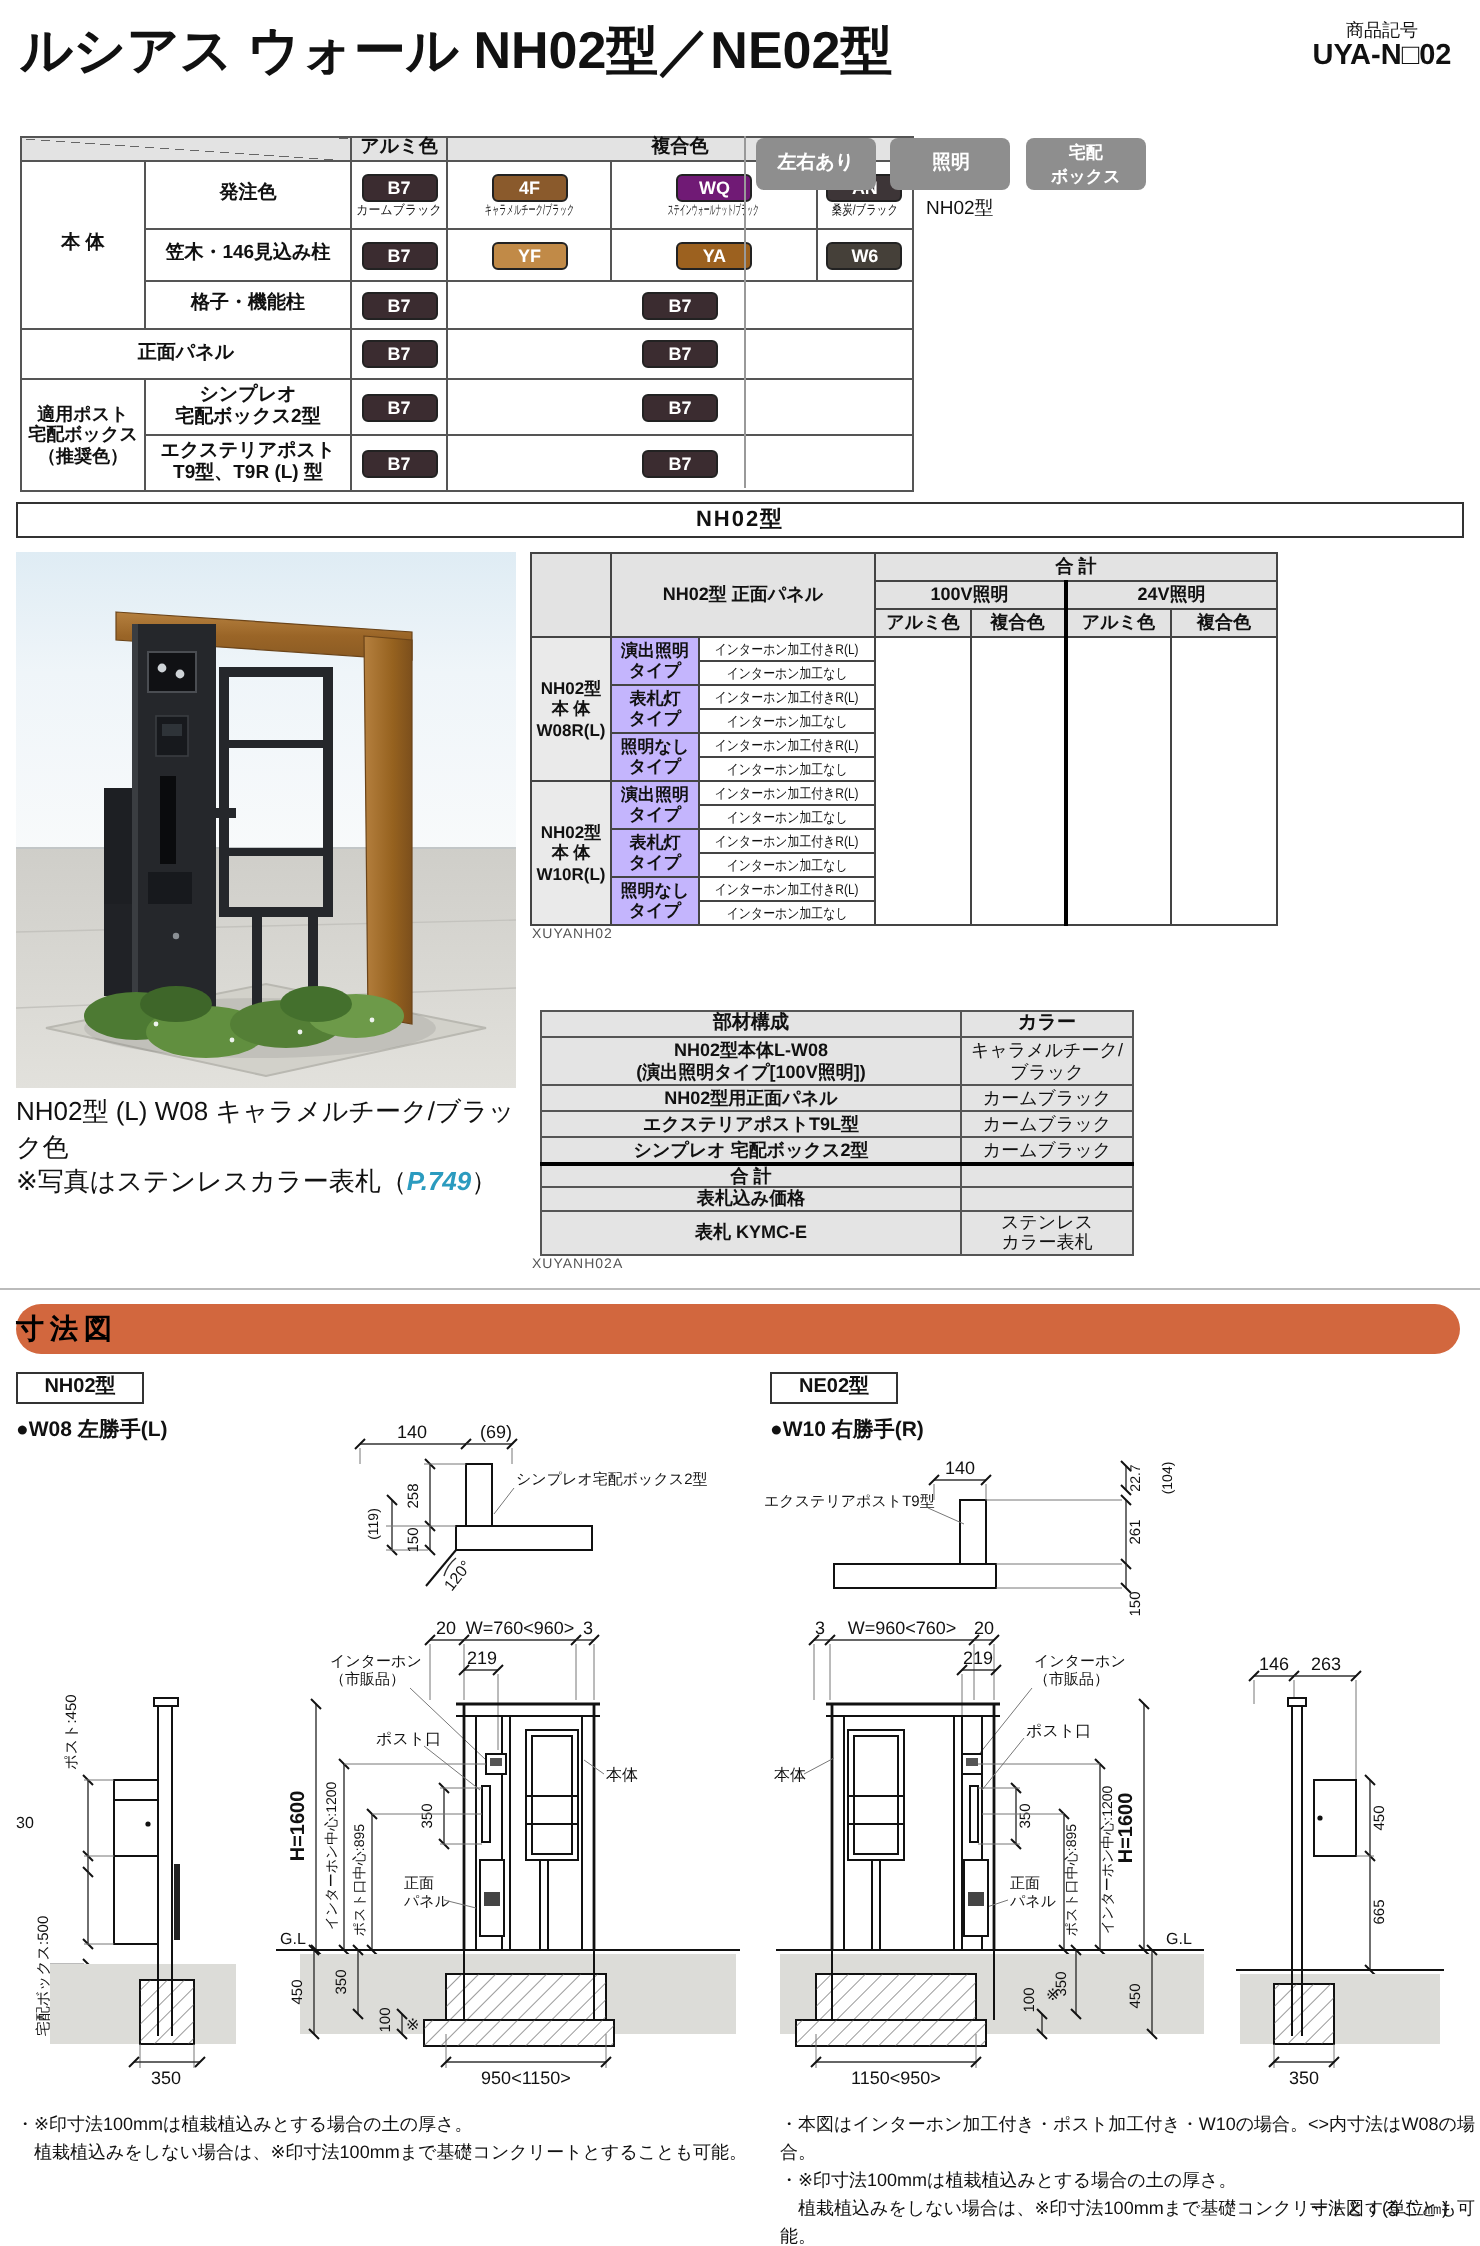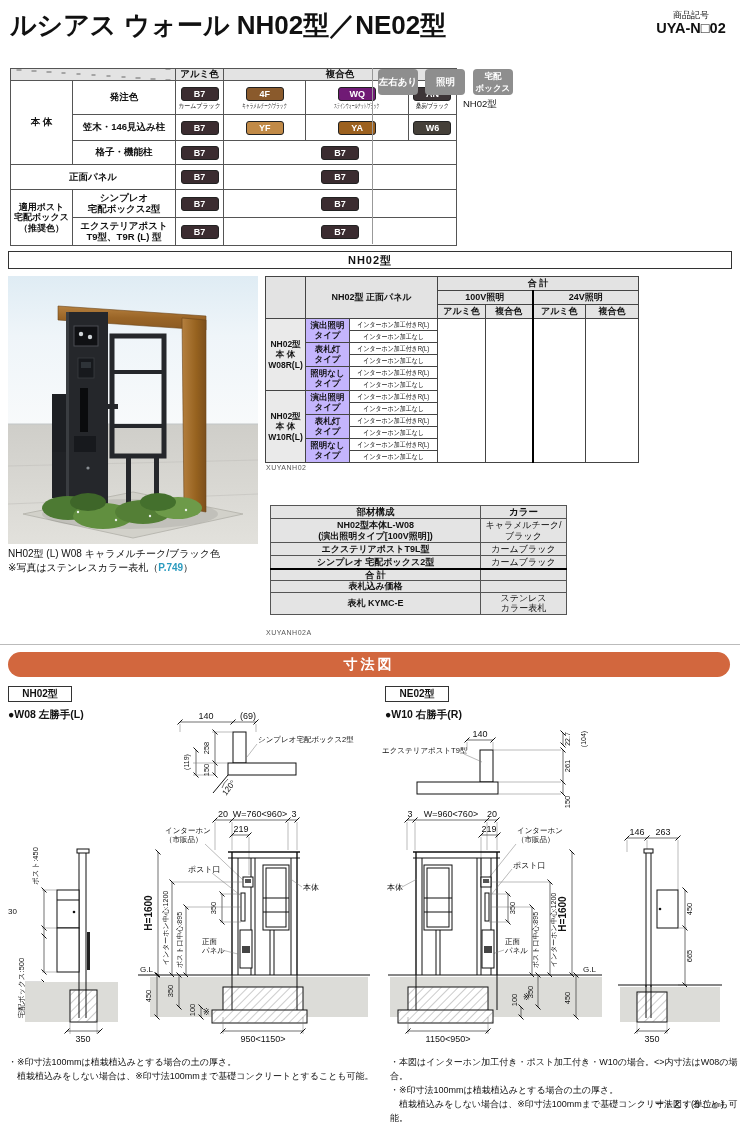--- a/index.html
+++ b/index.html
@@ -17,21 +17,21 @@
   .ct th{background:#e3e3e3;}
   .ct .diag{background:
      linear-gradient(to top right,#e3e3e3 49.3%,#666 49.3%,#666 50.7%,#e3e3e3 50.7%);}
   .pre{white-space:pre-line;}
   .chip{display:inline-block;width:36px;border-radius:3px;color:#fff;font-weight:bold;
         font-size:9px;line-height:12px;border:1px solid #222;}
   .chip-lb{display:block;font-size:6.5px;font-weight:normal;line-height:7px;margin-top:1px;
         white-space:nowrap;transform-origin:center;}
   .sq1{transform:scaleX(.92);} .sq2{transform:scaleX(.55);} .sq3{transform:scaleX(.45);} .sq4{transform:scaleX(.8);}
   
-  .badge{display:inline-block;width:40px;height:26px;background:#8e8e8e;border-radius:4px;color:#fff;
+  .badge{display:inline-block;width:60px;height:26px;background:#8e8e8e;border-radius:4px;color:#fff;
          font-size:9.5px;font-weight:bold;text-align:center;vertical-align:top;margin-right:3px;
          line-height:26px;}
   .badge.two{line-height:12px;padding-top:1px;height:25px;font-size:8.5px;white-space:pre-line;}
   
   .secbox{border:1px solid #333;text-align:center;font-size:11px;font-weight:bold;line-height:16px;background:#fff;letter-spacing:1px;}
   
   .pt th,.pt td{border:1px solid #444;padding:0;text-align:center;vertical-align:middle;}
   .pt th{background:#e3e3e3;font-size:9px;font-weight:bold;}
   .pt .grp{background:#eaeaea;font-weight:bold;font-size:8.5px;white-space:pre-line;line-height:1.25;}
   .pt .typ{font-weight:bold;font-size:8.5px;white-space:pre-line;line-height:1.15;background:#c4b5fd;}
@@ -40,33 +40,33 @@
   .pt td.price{background:#fff;}
   .thickL{border-left:2px solid #000 !important;}
   
   .cmp th,.cmp td{border:1px solid #555;background:#e4e4e4;font-size:9px;text-align:center;
        vertical-align:middle;line-height:1.15;padding:0;}
   .cmp th{font-weight:bold;font-size:9.5px;}
   .cmp .nm{font-weight:bold;}
   .thickB{border-bottom:2px solid #000 !important;}
   .code{font-size:7px;color:#555;letter-spacing:.5px;}
   
-  .dimbanner{height:25px;border-radius:13px;color:#ffffff;font-size:14px;font-weight:bold;
-     text-align:center;line-height:25px;letter-spacing:3px;}
+  .dimbanner{height:25px;border-radius:13px;color:#000000;font-size:14px;font-weight:bold;
+     text-align:left;line-height:25px;letter-spacing:3px;}
   .modelbox{border:1px solid #333;width:62px;height:14px;font-size:10px;font-weight:bold;
      text-align:center;line-height:14px;background:#fff;}
   .variant{font-size:10.5px;font-weight:bold;}
   .rule{background:#bbb;height:1px;}
   .vdiv{background:#999;width:1px;}
   
   .note{font-size:9px;line-height:1.55;}
   .unit{font-size:9px;}
   
-  .cap{font-size:10px;line-height:1.35;}
-  .cap .lnk{font-weight:bold;}
+  .cap{font-size:13px;line-height:1.35;}
+  .cap .lnk{font-weight:bold;font-style:italic;}
   
   .dwg text{font-family:"Liberation Sans","DejaVu Sans",sans-serif;fill:#111;}
   .dwg .d9{font-size:9px;text-anchor:middle;}
   .dwg .d75{font-size:7.5px;text-anchor:middle;}
   .dwg .d7{font-size:7px;text-anchor:middle;}
   .dwg .lab{font-size:7.5px;}
   .dwg .lab8{font-size:8px;}
   .dwg .big{font-size:10px;font-weight:bold;text-anchor:middle;}
   .dwg .ln{stroke:#111;stroke-width:1;fill:none;}
   .dwg .ln2{stroke:#111;stroke-width:1.4;fill:none;}
@@ -343,20 +343,24 @@
     <tbody>
         <tr style="height:13px">
       <th>部材構成</th>
       <th>カラー</th>
     </tr>
     <tr style="height:24px">
       <td class="nm pre">NH02型本体L-W08
 (演出照明タイプ[100V照明])</td>
       <td class="pre">キャラメルチーク/
 ブラック</td>
+    </tr>
+    <tr style="height:13px">
+      <td class="nm">NH02型用正面パネル</td>
+      <td>カームブラック</td>
     </tr>
     <tr style="height:13px">
       <td class="nm">エクステリアポストT9L型</td>
       <td>カームブラック</td>
     </tr>
     <tr style="height:13px">
       <td class="nm thickB">シンプレオ 宅配ボックス2型</td>
       <td class="thickB">カームブラック</td>
     </tr>
     <tr style="height:12px">

